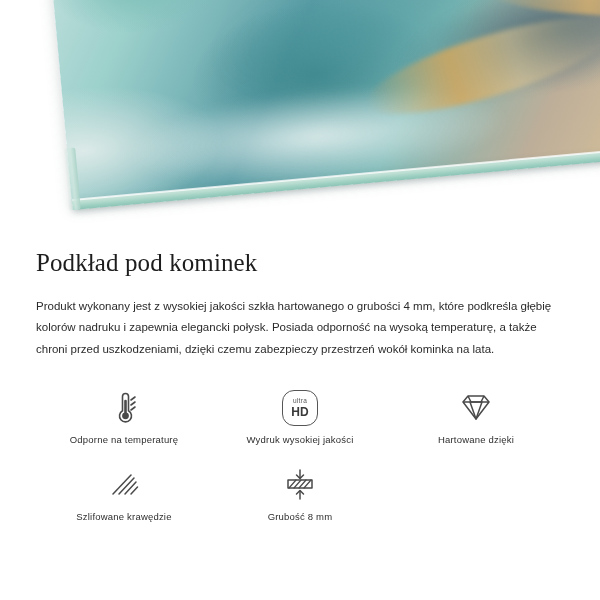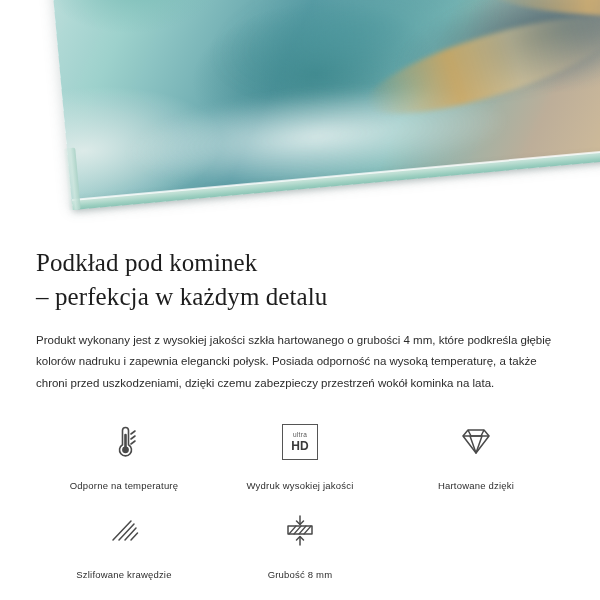--- a/index.html
+++ b/index.html
@@ -210,31 +210,31 @@
     justify-content: flex-start;
   }
   .feature .ico {
     height: 44px;
     display: flex;
     align-items: center;
     justify-content: center;
     color: #4a4a4a;
   }
   .feature .cap {
-    margin-top: 16px;
+    margin-top: 4px;
     font-size: 9.5px;
     color: #2e2e2e;
     text-align: center;
     letter-spacing: 0.2px;
   }
   .ultrahd {
     width: 34px;
     height: 34px;
     border: 1.6px solid #555;
-    border-radius: 0;
+    border-radius: 12px;
     display: flex;
     flex-direction: column;
     align-items: center;
     justify-content: center;
     line-height: 1;
   }
   .ultrahd .u {
     font-size: 6.5px;
     letter-spacing: 0.3px;
     color: #555;
@@ -270,21 +270,20 @@
       <div class="sparkle sparkle2">
           <span class="sparkle-core"></span>
         </div>
     </div>
   </div>
 
   <div class="content">
 
     <h1 class="headline">
       <span>Podkład pod kominek</span>
-      <span class="line2">– perfekcja w każdym detalu</span>
     </h1>
 
     <p class="lead">Produkt wykonany jest z wysokiej jakości szkła hartowanego o grubości 4 mm, które podkreśla głębię kolorów nadruku i zapewnia elegancki połysk. Posiada odporność na wysoką temperaturę, a także chroni przed uszkodzeniami, dzięki czemu zabezpieczy przestrzeń wokół kominka na lata.</p>
 
     <div class="features">
 
       <div class="feature">
         <div class="ico">
           <svg width="40" height="40" viewBox="0 0 40 40" fill="none" stroke="#4a4a4a" stroke-width="1.6" stroke-linecap="round">
             <path d="M18.5 8.5a3 3 0 0 1 6 0v14.2a6 6 0 1 1-6 0V8.5z"></path>

